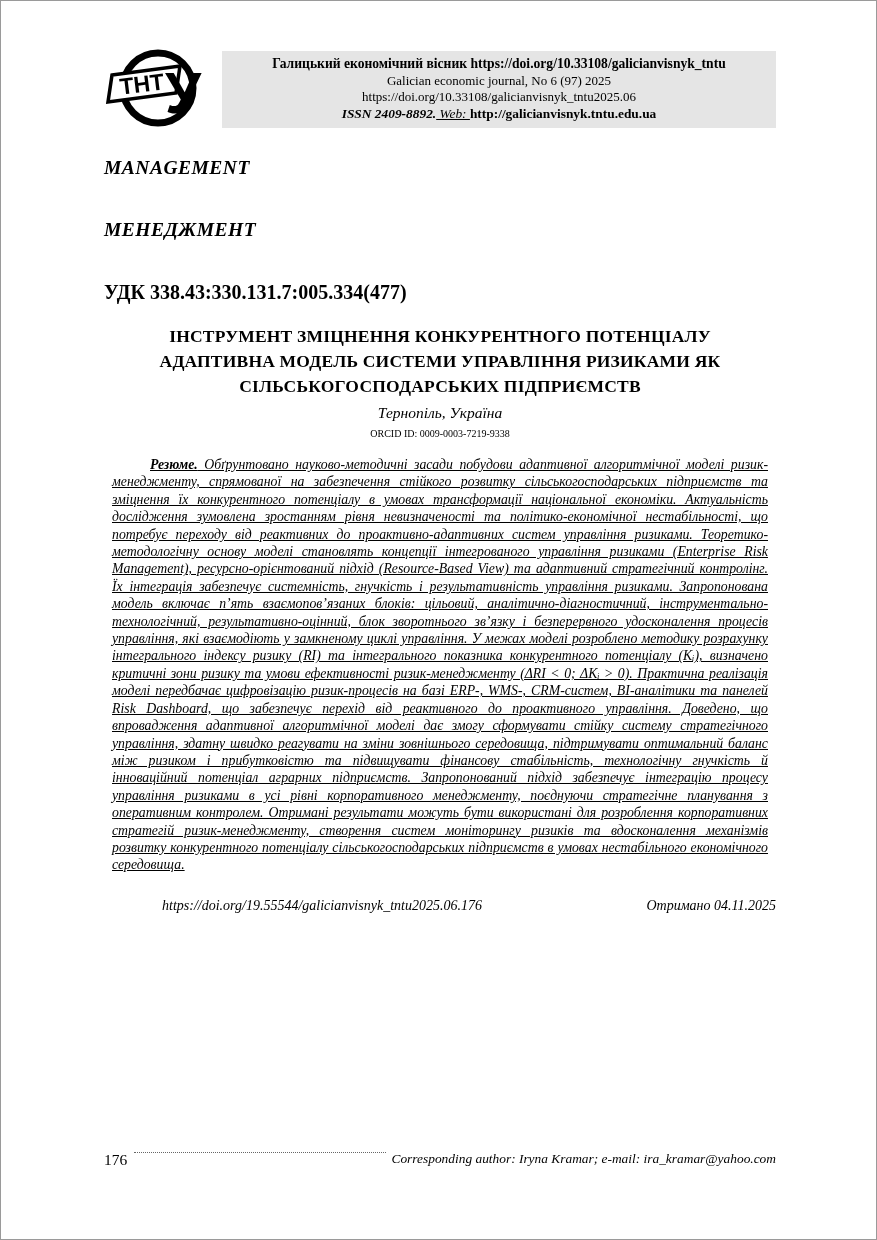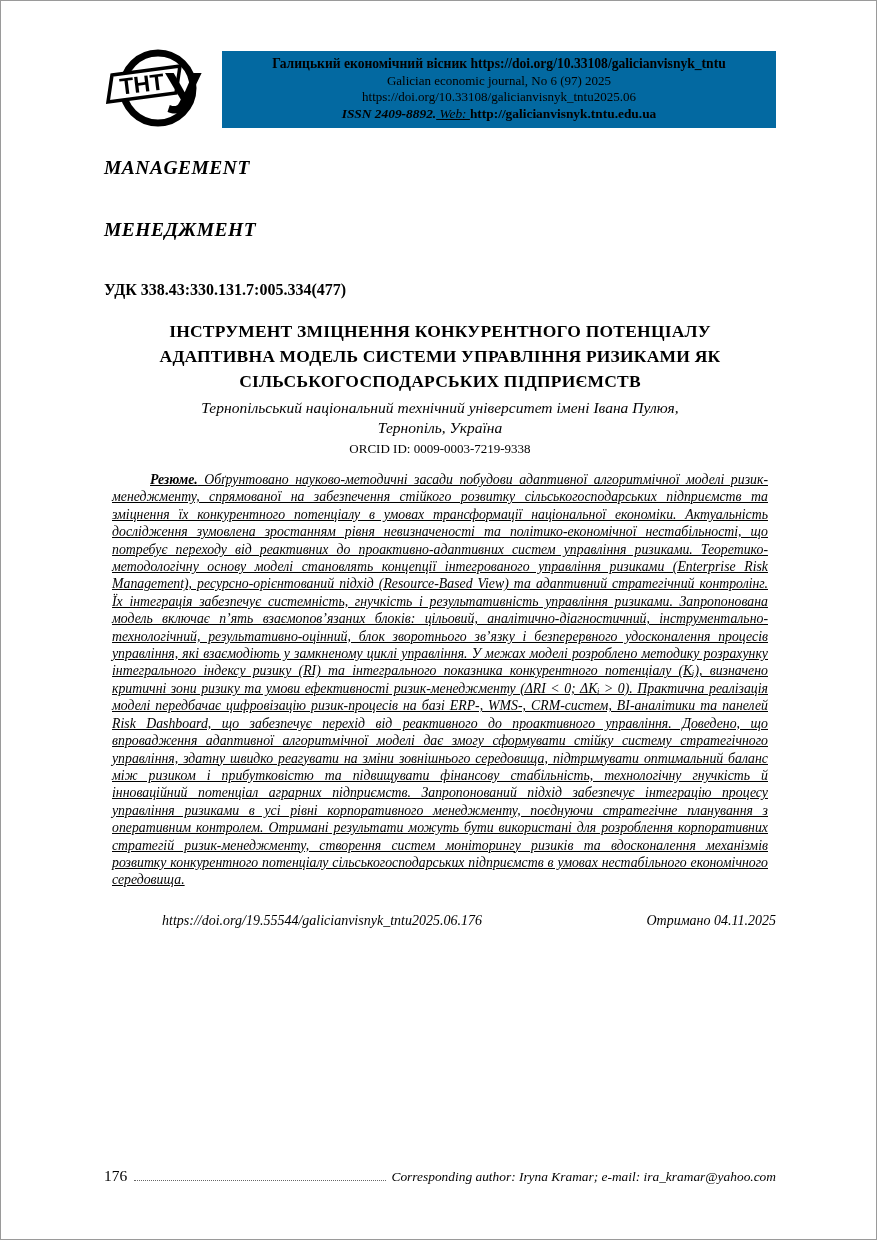--- a/index.html
+++ b/index.html
@@ -29,83 +29,82 @@
   .banner .l4{font-size:13.4px;}
   .banner .l4 .issn{font-style:italic;font-weight:bold;}
   .banner .l4 .web{font-style:italic;text-decoration:underline;}
   .banner .l4 .url{font-weight:bold;}
   .sec-head{
     text-align:left;font-weight:bold;font-style:italic;
     font-size:19.5px;letter-spacing:.5px;
   }
   .sec-en{margin-top:22px;}
   .sec-uk{margin-top:40px;}
-  .udc{margin-top:40px;font-weight:bold;font-size:16px;}
+  .udc{margin-top:40px;font-weight:bold;font-size:20px;}
   .title{
     margin-top:20px;text-align:center;font-weight:bold;
     font-size:17.5px;line-height:25px;letter-spacing:.2px;
   }
   .author{margin-top:24px;text-align:center;font-weight:bold;font-size:16.5px;line-height:21px;}
   .affil{margin-top:4px;text-align:center;font-style:italic;font-size:15.5px;line-height:20px;}
-  .orcid{text-align:center;font-size:13px;line-height:17px;margin-top:2px;}
+  .orcid{text-align:center;font-size:10px;line-height:17px;margin-top:2px;}
   .abstract{
     margin-top:14px;
     font-style:italic;font-size:13.8px;line-height:17.4px;
     text-align:justify;
   }
   .abstract p{margin:8px;text-indent:38px;text-decoration:underline;}
   .abstract .lbl{font-weight:bold;}
   .doi-row{
     margin-top:24px;display:flex;justify-content:space-between;
     font-style:italic;font-size:14px;
   }
   .doi-row .doi{padding-left:58px;}
   .footer{
     position:absolute;left:103px;right:100px;top:1150px;
-    display:flex;align-items:flex-end;margin-top:16px;
+    display:flex;align-items:flex-start;
   }
   .footer .pn{font-size:15.5px;}
   .footer .leader{flex:1;border-bottom:1.6px dotted #666;margin:0 5px 4px 7px;height:1px;}
   .footer .corr{font-style:italic;font-size:13.4px;white-space:nowrap;}
 </style>
 </head>
 <body>
 
 <div class="page">
 
   <div class="header-row">
     <div class="logo-wrap">
       <svg width="112" height="86" viewBox="0 0 112 86">
         <circle cx="54" cy="43" r="35" fill="none" stroke="#000" stroke-width="7"></circle>
         <polygon points="8,30 76,21 72,48 4,57" fill="#ffffff" stroke="#000" stroke-width="3.5"></polygon>
         <text x="38" y="47" transform="rotate(-7 38 40)" text-anchor="middle" font-family="Liberation Sans, DejaVu Sans, sans-serif" font-size="23" font-weight="bold">ТНТ</text>
         <text x="79" y="68" text-anchor="middle" font-family="Liberation Sans, DejaVu Sans, sans-serif" font-size="58" font-weight="900">У</text>
       </svg>
     </div>
-    <div class="banner" style="background: #0369a1;">
+    <div class="banner" style="background: #e5e5e5;">
       <div class="l1">Галицький економічний вісник https://doi.org/10.33108/galicianvisnyk_tntu</div>
       <div class="l2">Galician economic journal, No 6 (97) 2025</div>
       <div class="l3">https://doi.org/10.33108/galicianvisnyk_tntu2025.06</div>
       <div class="l4"><span class="issn">ISSN 2409-8892.</span><span class="web"> Web: </span><span class="url">http://galicianvisnyk.tntu.edu.ua</span></div>
     </div>
   </div>
 
   <div class="sec-head sec-en">MANAGEMENT</div>
   <div class="sec-head sec-uk">МЕНЕДЖМЕНТ</div>
 
   <div class="udc">УДК 338.43:330.131.7:005.334(477)</div>
 
   <div class="title">
     <div>ІНСТРУМЕНТ ЗМІЦНЕННЯ КОНКУРЕНТНОГО ПОТЕНЦІАЛУ</div>
     <div>АДАПТИВНА МОДЕЛЬ СИСТЕМИ УПРАВЛІННЯ РИЗИКАМИ ЯК</div>
     <div>СІЛЬСЬКОГОСПОДАРСЬКИХ ПІДПРИЄМСТВ</div>
   </div>
 
   <div class="affil">
-    <div>Тернопільський національний технічний університет імені Івана Пулюя,</div>
     <div>Тернопіль, Україна</div>
   </div>
   <div class="orcid">ORCID ID: 0009-0003-7219-9338</div>
 
   <div class="abstract">
     <p><span class="lbl">Резюме.</span><span> Обґрунтовано науково-методичні засади побудови адаптивної алгоритмічної моделі ризик-менеджменту, спрямованої на забезпечення стійкого розвитку сільськогосподарських підприємств та зміцнення їх конкурентного потенціалу в умовах трансформації національної економіки. Актуальність дослідження зумовлена зростанням рівня невизначеності та політико-економічної нестабільності, що потребує переходу від реактивних до проактивно-адаптивних систем управління ризиками. Теоретико-методологічну основу моделі становлять концепції інтегрованого управління ризиками (Enterprise Risk Management), ресурсно-орієнтований підхід (Resource-Based View) та адаптивний стратегічний контролінг. Їх інтеграція забезпечує системність, гнучкість і результативність управління ризиками. Запропонована модель включає п’ять взаємопов’язаних блоків: цільовий, аналітично-діагностичний, інструментально-технологічний, результативно-оцінний, блок зворотнього зв’язку і безперервного удосконалення процесів управління, які взаємодіють у замкненому циклі управління. У межах моделі розроблено методику розрахунку інтегрального індексу ризику (RI) та інтегрального показника конкурентного потенціалу (Kᵢ), визначено критичні зони ризику та умови ефективності ризик-менеджменту (ΔRI &lt; 0; ΔKᵢ &gt; 0). Практична реалізація моделі передбачає цифровізацію ризик-процесів на базі ERP-, WMS-, CRM-систем, BI-аналітики та панелей Risk Dashboard, що забезпечує перехід від реактивного до проактивного управління. Доведено, що впровадження адаптивної алгоритмічної моделі дає змогу сформувати стійку систему стратегічного управління, здатну швидко реагувати на зміни зовнішнього середовища, підтримувати оптимальний баланс між ризиком і прибутковістю та підвищувати фінансову стабільність, технологічну гнучкість й інноваційний потенціал аграрних підприємств. Запропонований підхід забезпечує інтеграцію процесу управління ризиками в усі рівні корпоративного менеджменту, поєднуючи стратегічне планування з оперативним контролем. Отримані результати можуть бути використані для розроблення корпоративних стратегій ризик-менеджменту, створення систем моніторингу ризиків та вдосконалення механізмів розвитку конкурентного потенціалу сільськогосподарських підприємств в умовах нестабільного економічного середовища.</span></p>
   </div>
 
   <div class="doi-row">
     <span class="doi">https://doi.org/19.55544/galicianvisnyk_tntu2025.06.176</span>

